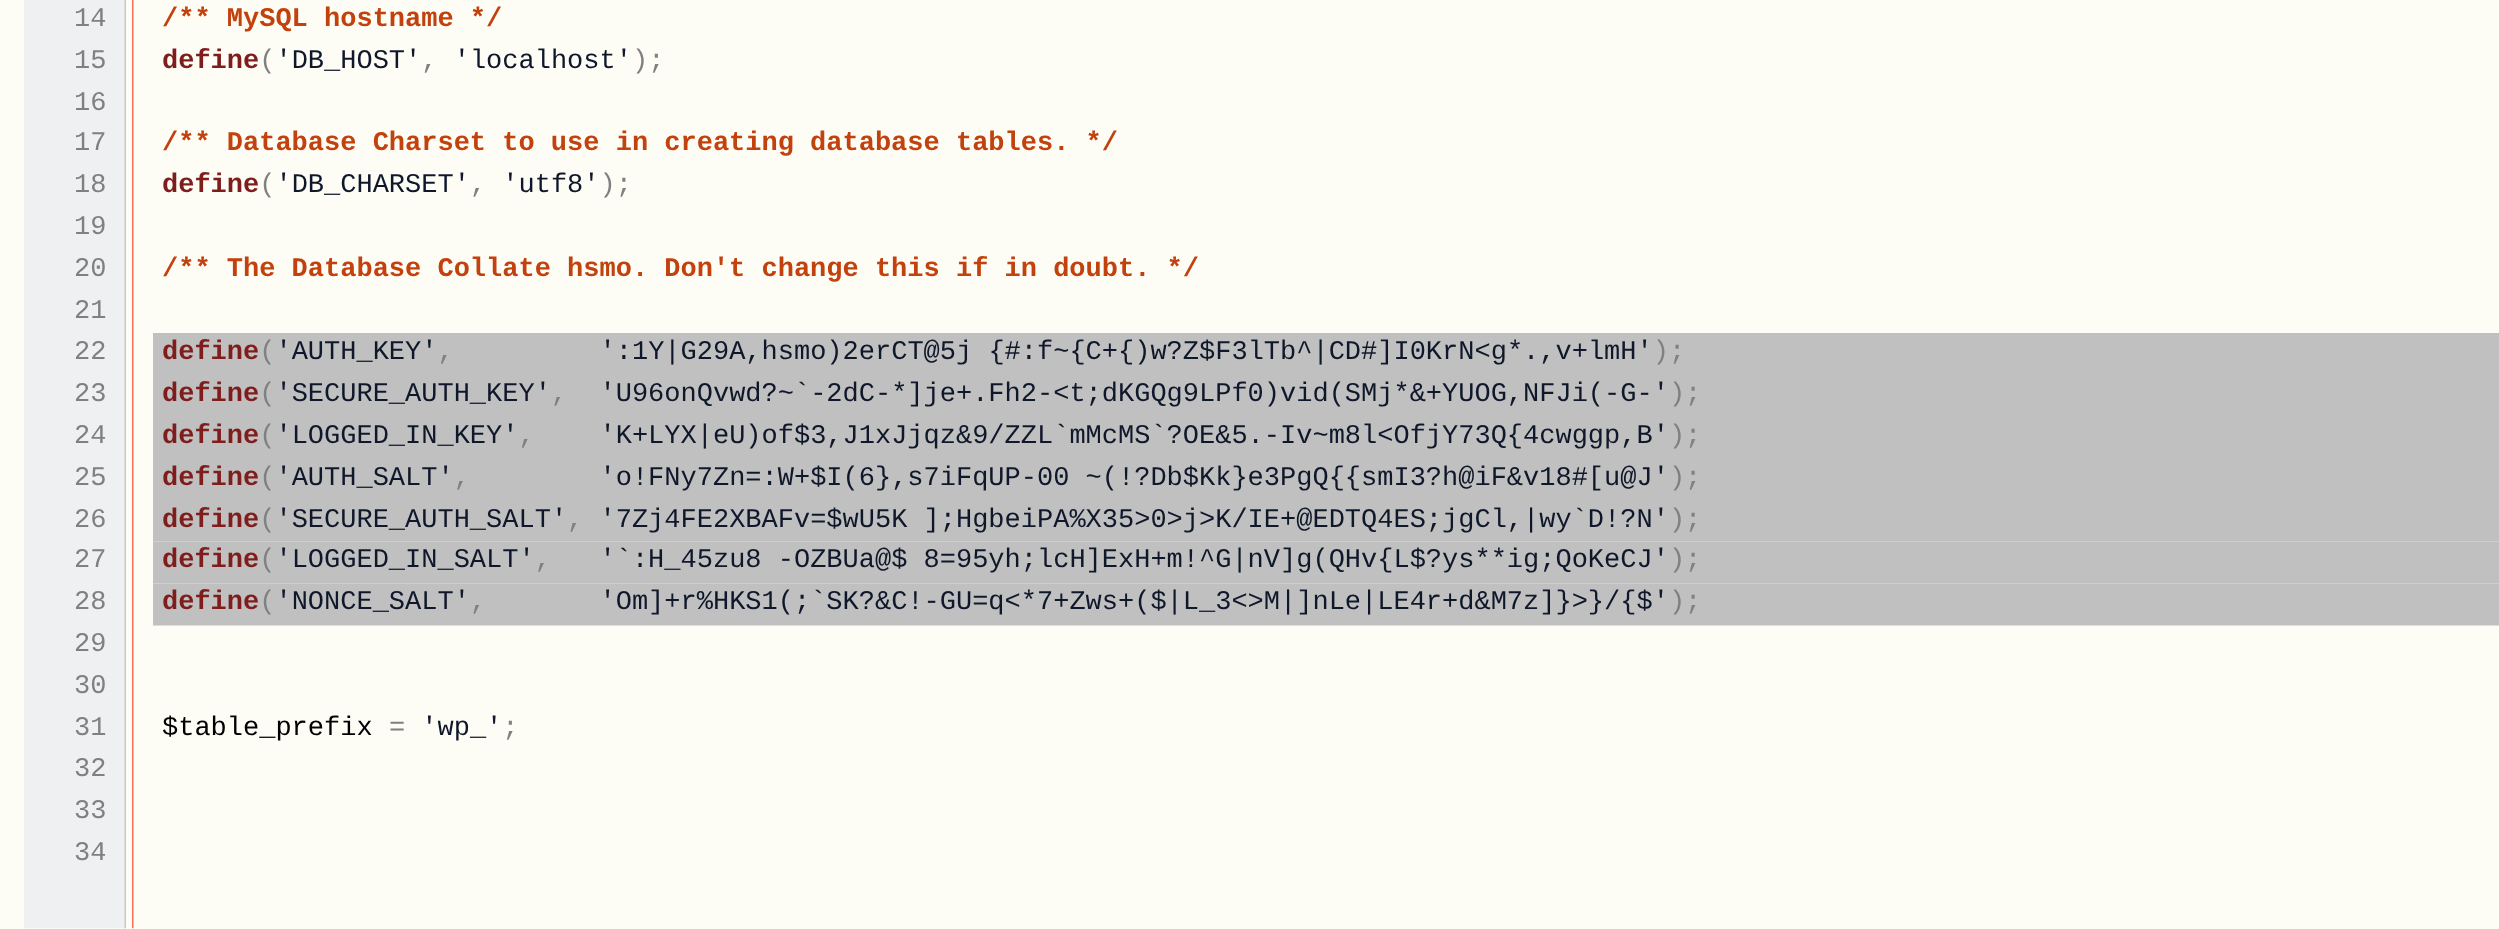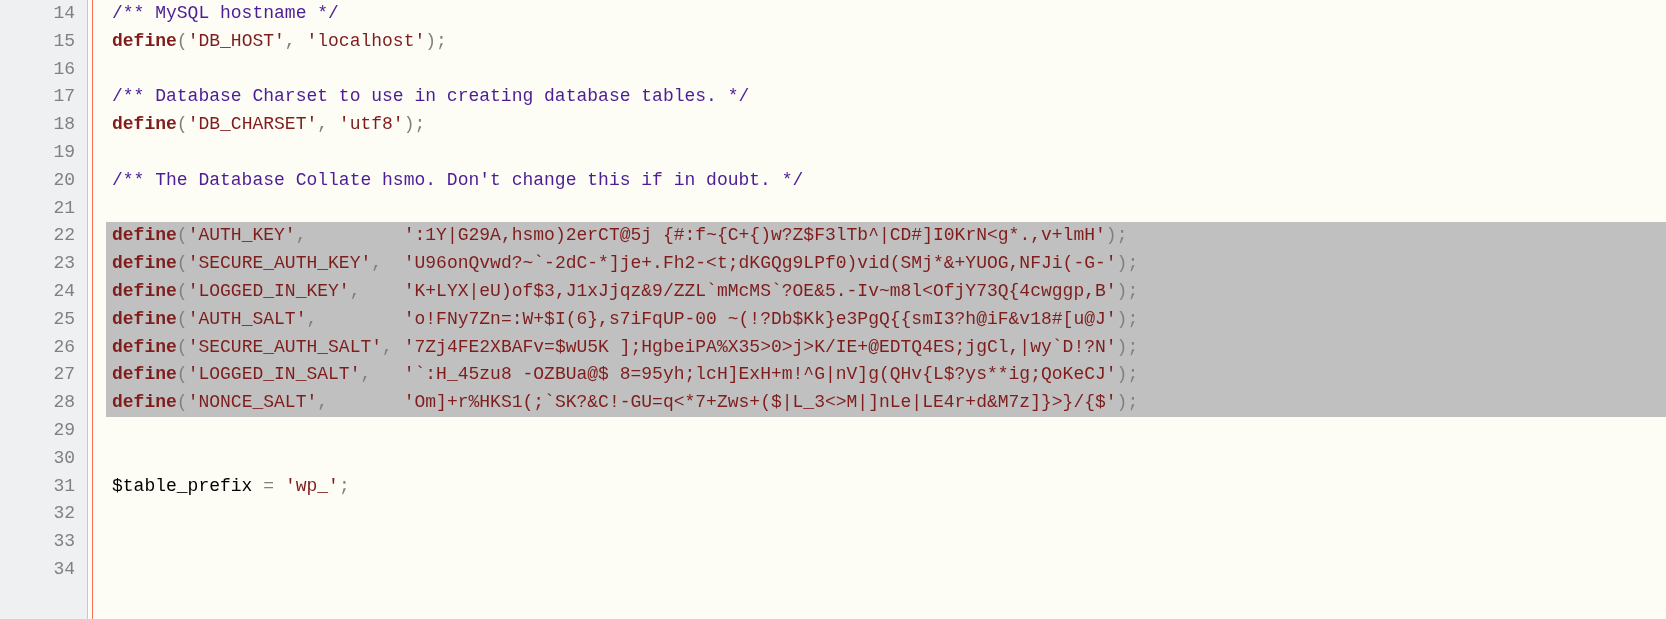--- a/index.html
+++ b/index.html
@@ -12,22 +12,23 @@
       height: 619px;
     }
     .editor {
       display: flex;
       height: 100%;
     }
     .gutter {
       background: #eef0f2;
       border-right: 1px solid #c9c9c4;
       user-select: none;
-      width: 88px;
+      width: 68px;
       flex-shrink: 0;
+      margin-left: 16px;
     }
     .gutter .ln {
       height: 27.8px;
       line-height: 27.8px;
       color: #808080;
       text-align: right;
       padding-right: 12px;
       font-size: 18px;
     }
     .margin-stripe {
@@ -55,23 +56,23 @@
       line-height: 27.8px;
       white-space: pre;
       position: relative;
       padding-left: 6px;
     }
     .code-line.sel {
       background: #c0c0c0;
     }
     .tok-keyword { color: #7f1d1d; font-weight: bold; }
     .tok-paren { color: #808080; }
-    .tok-str { color: #7f1d1d; text-align: center; }
+    .tok-str { color: #0f172a; text-align: center; }
     .tok-semi { color: #808080; }
-    .tok-comment { color: #4c1d95; }
+    .tok-comment { color: #c2410c; font-weight: bold; }
     .tok-plain { color: #000000; }
     .tok-var { color: #000000; margin-top: 44px; }
     .tok-op { color: #808080; }
   </style>
 </head>
 <body>
 
 <div class="editor">
   <div class="gutter" id="gutter">
       <div class="ln">14</div>

